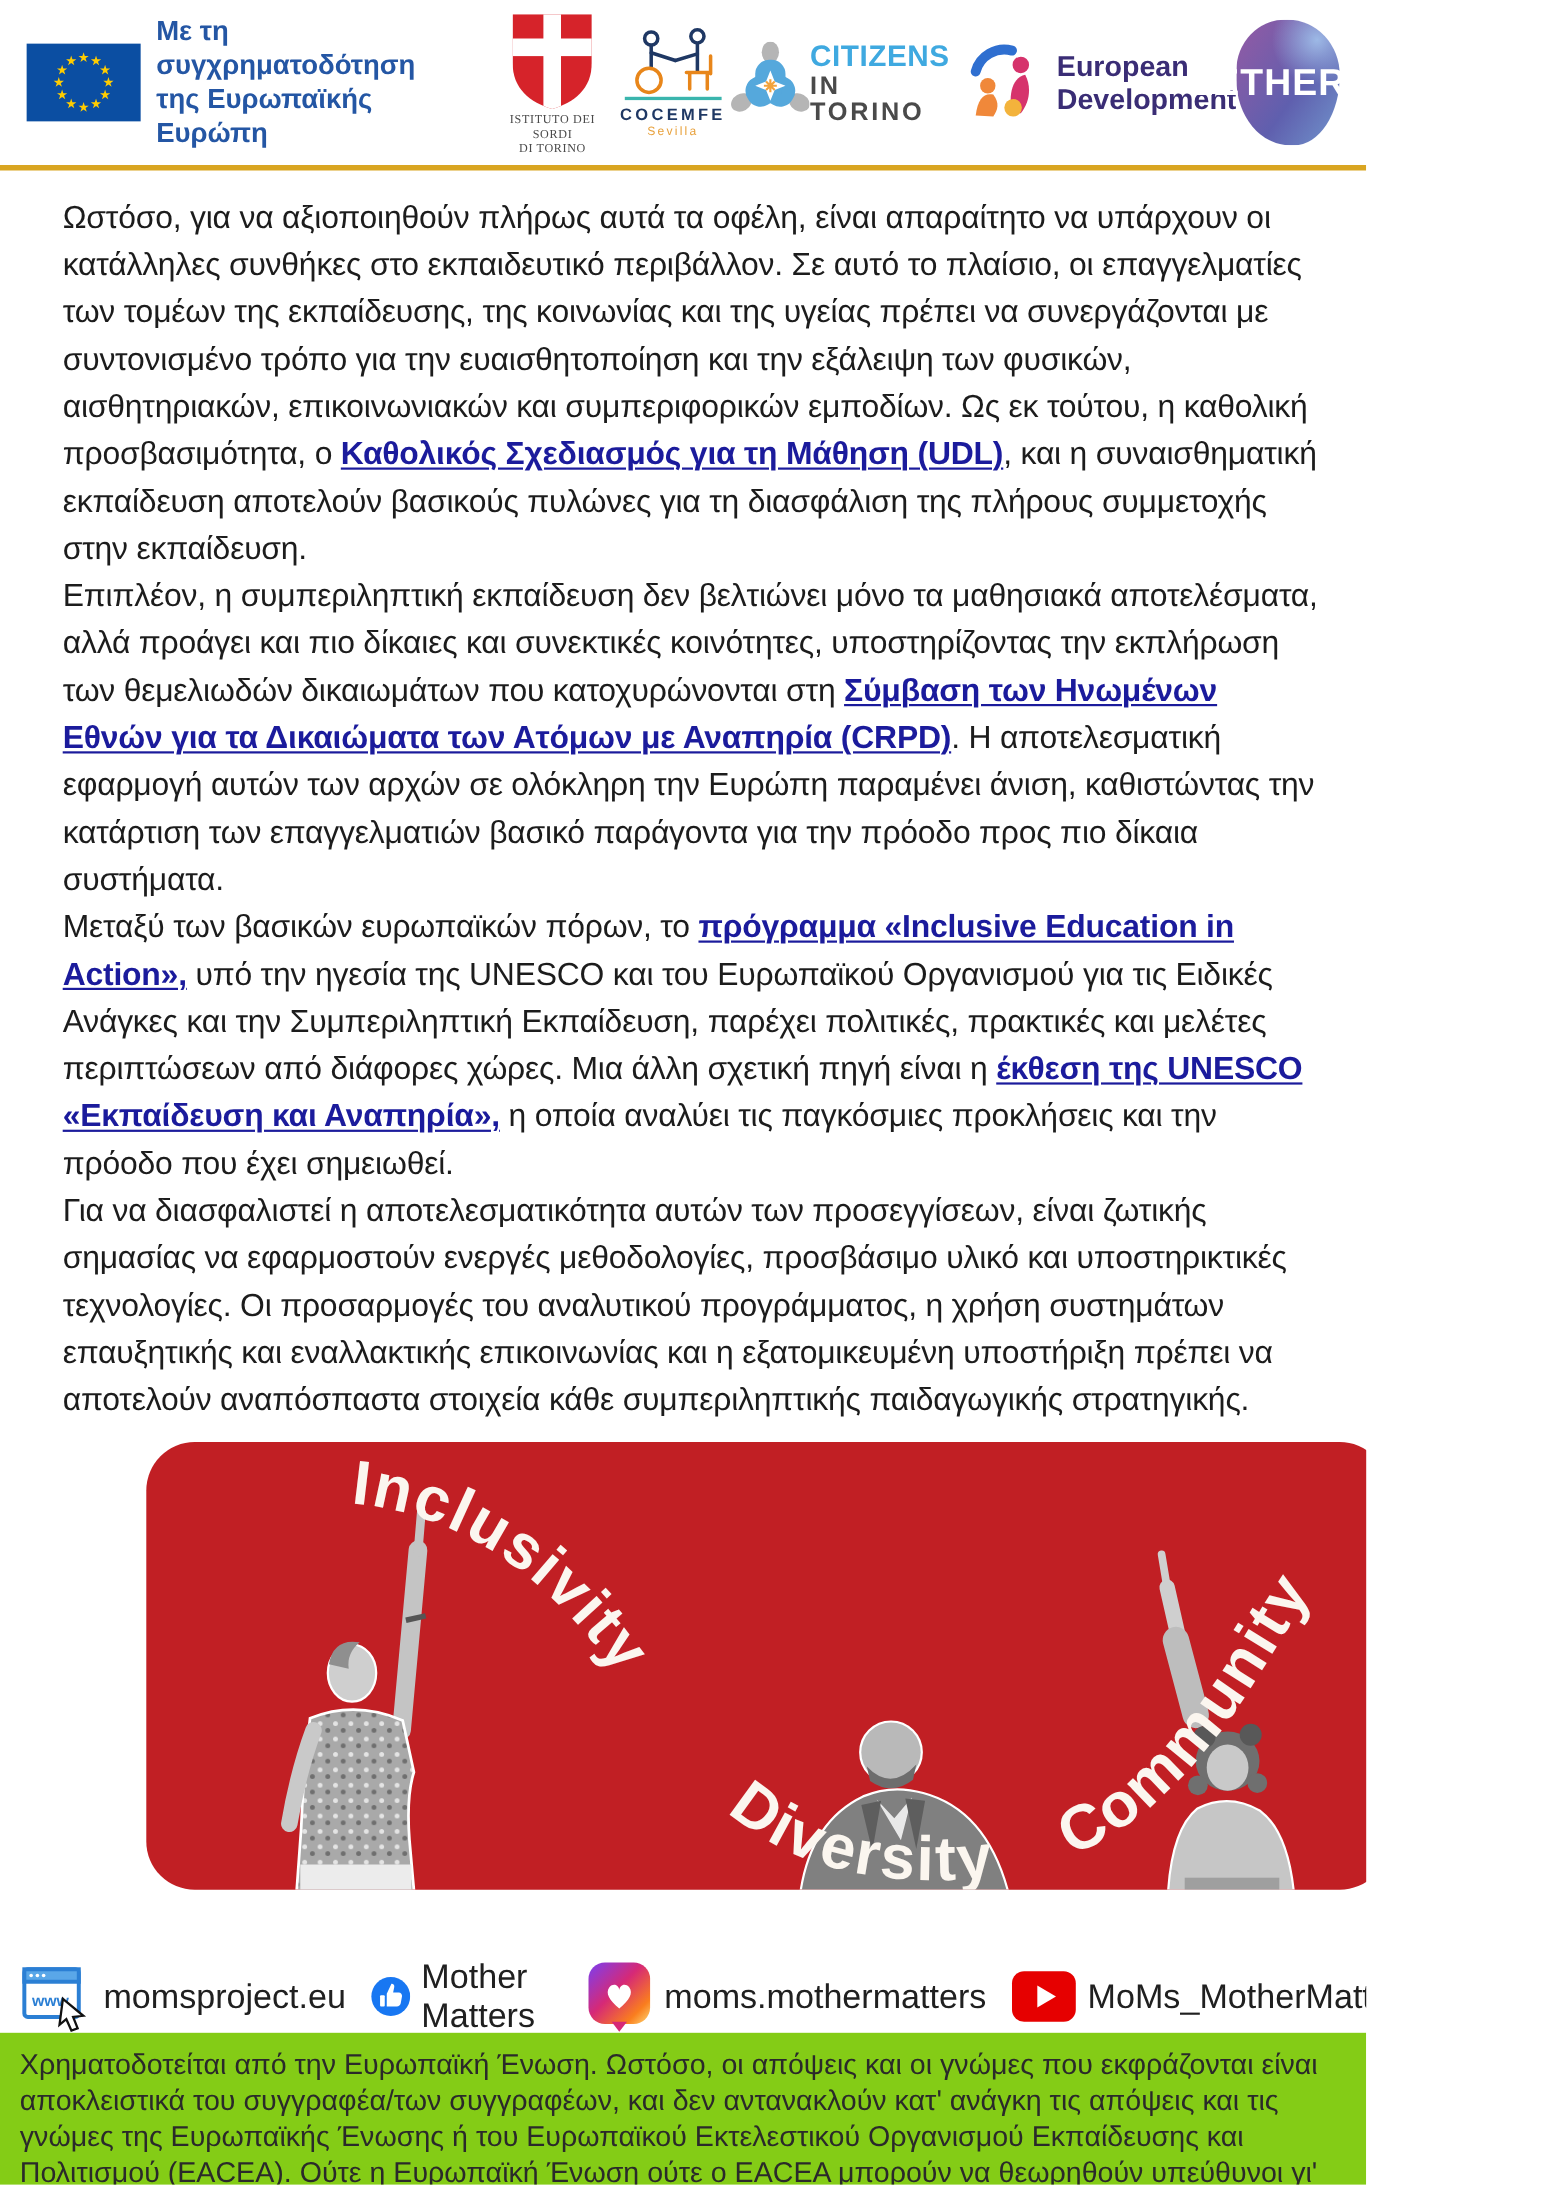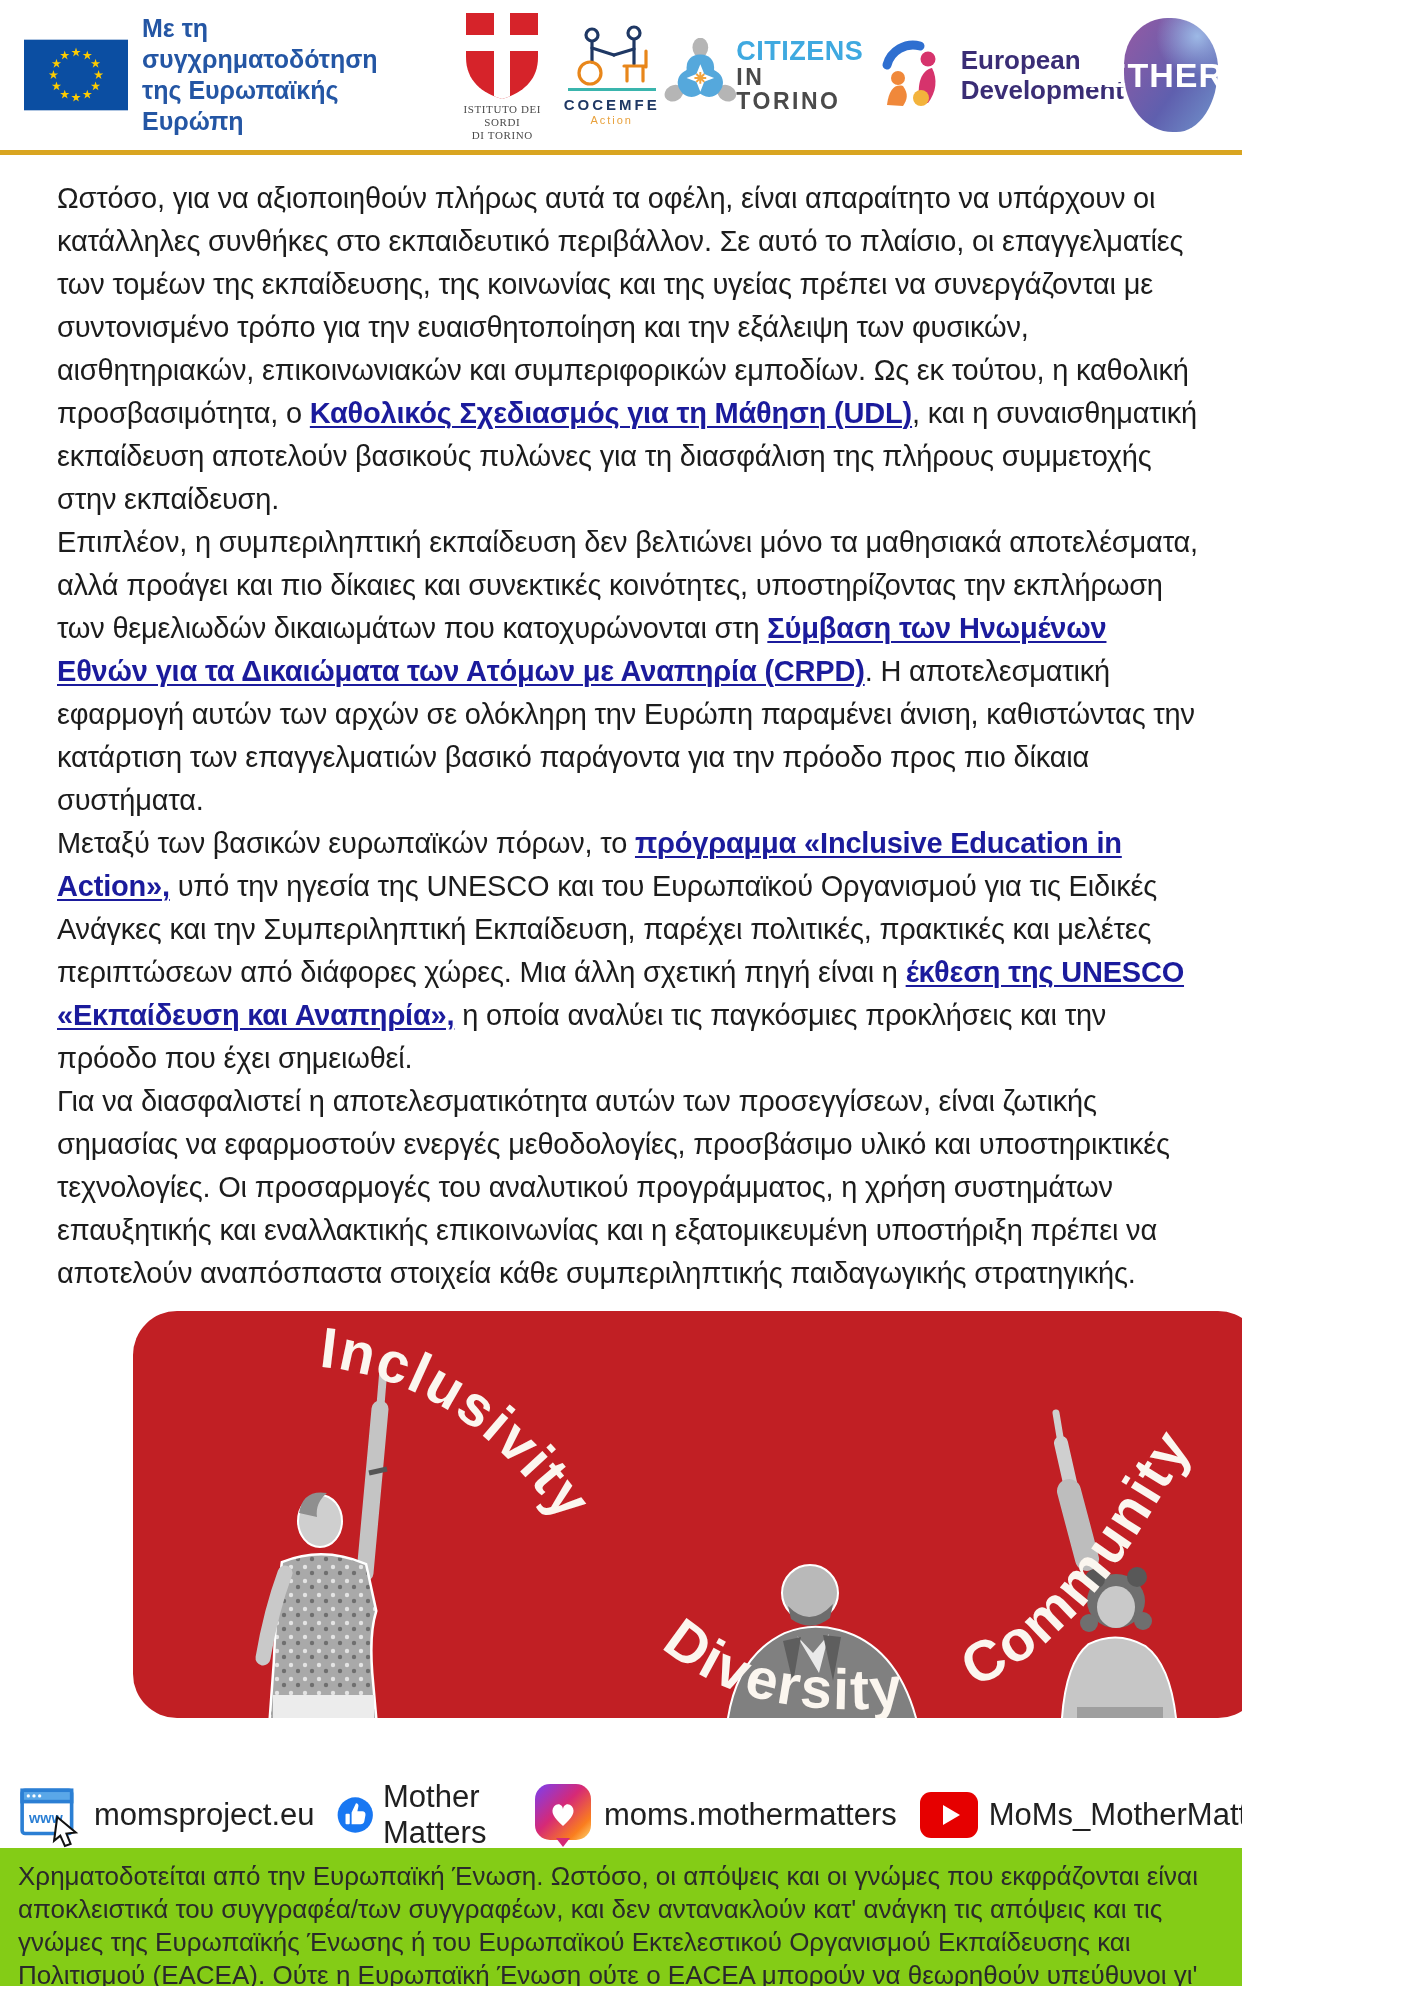--- a/index.html
+++ b/index.html
@@ -116,21 +116,21 @@
           <path d="M74,16 L74,40"></path>
           <path d="M74,25 L54,31"></path>
         </g>
         <g stroke="#e8861a" stroke-width="3.2" stroke-linecap="round" fill="none">
           <circle cx="30" cy="49" r="11"></circle>
           <path d="M64,42 L86,42 M67,42 L67,57 M83,42 L83,57 M86,27 L86,43"></path>
         </g>
         <rect x="8" y="64" width="88" height="3" fill="#3ab5ad"></rect>
       </svg>
       <div class="cocemfe-name">COCEMFE</div>
-      <div class="cocemfe-city">Action</div>
+      <div class="cocemfe-city">Sevilla</div>
     </div>
 
     <div class="logo citizens">
       <svg width="74" height="74" viewBox="0 0 74 74">
         <g transform="translate(37,40)">
           <g>
             <ellipse cx="0" cy="-31" rx="8" ry="10" fill="#b5b5b5"></ellipse>
             <rect x="-14" y="-24" width="28" height="34" rx="13" fill="#55a8dc"></rect>
           </g>
           <g transform="rotate(120)">

